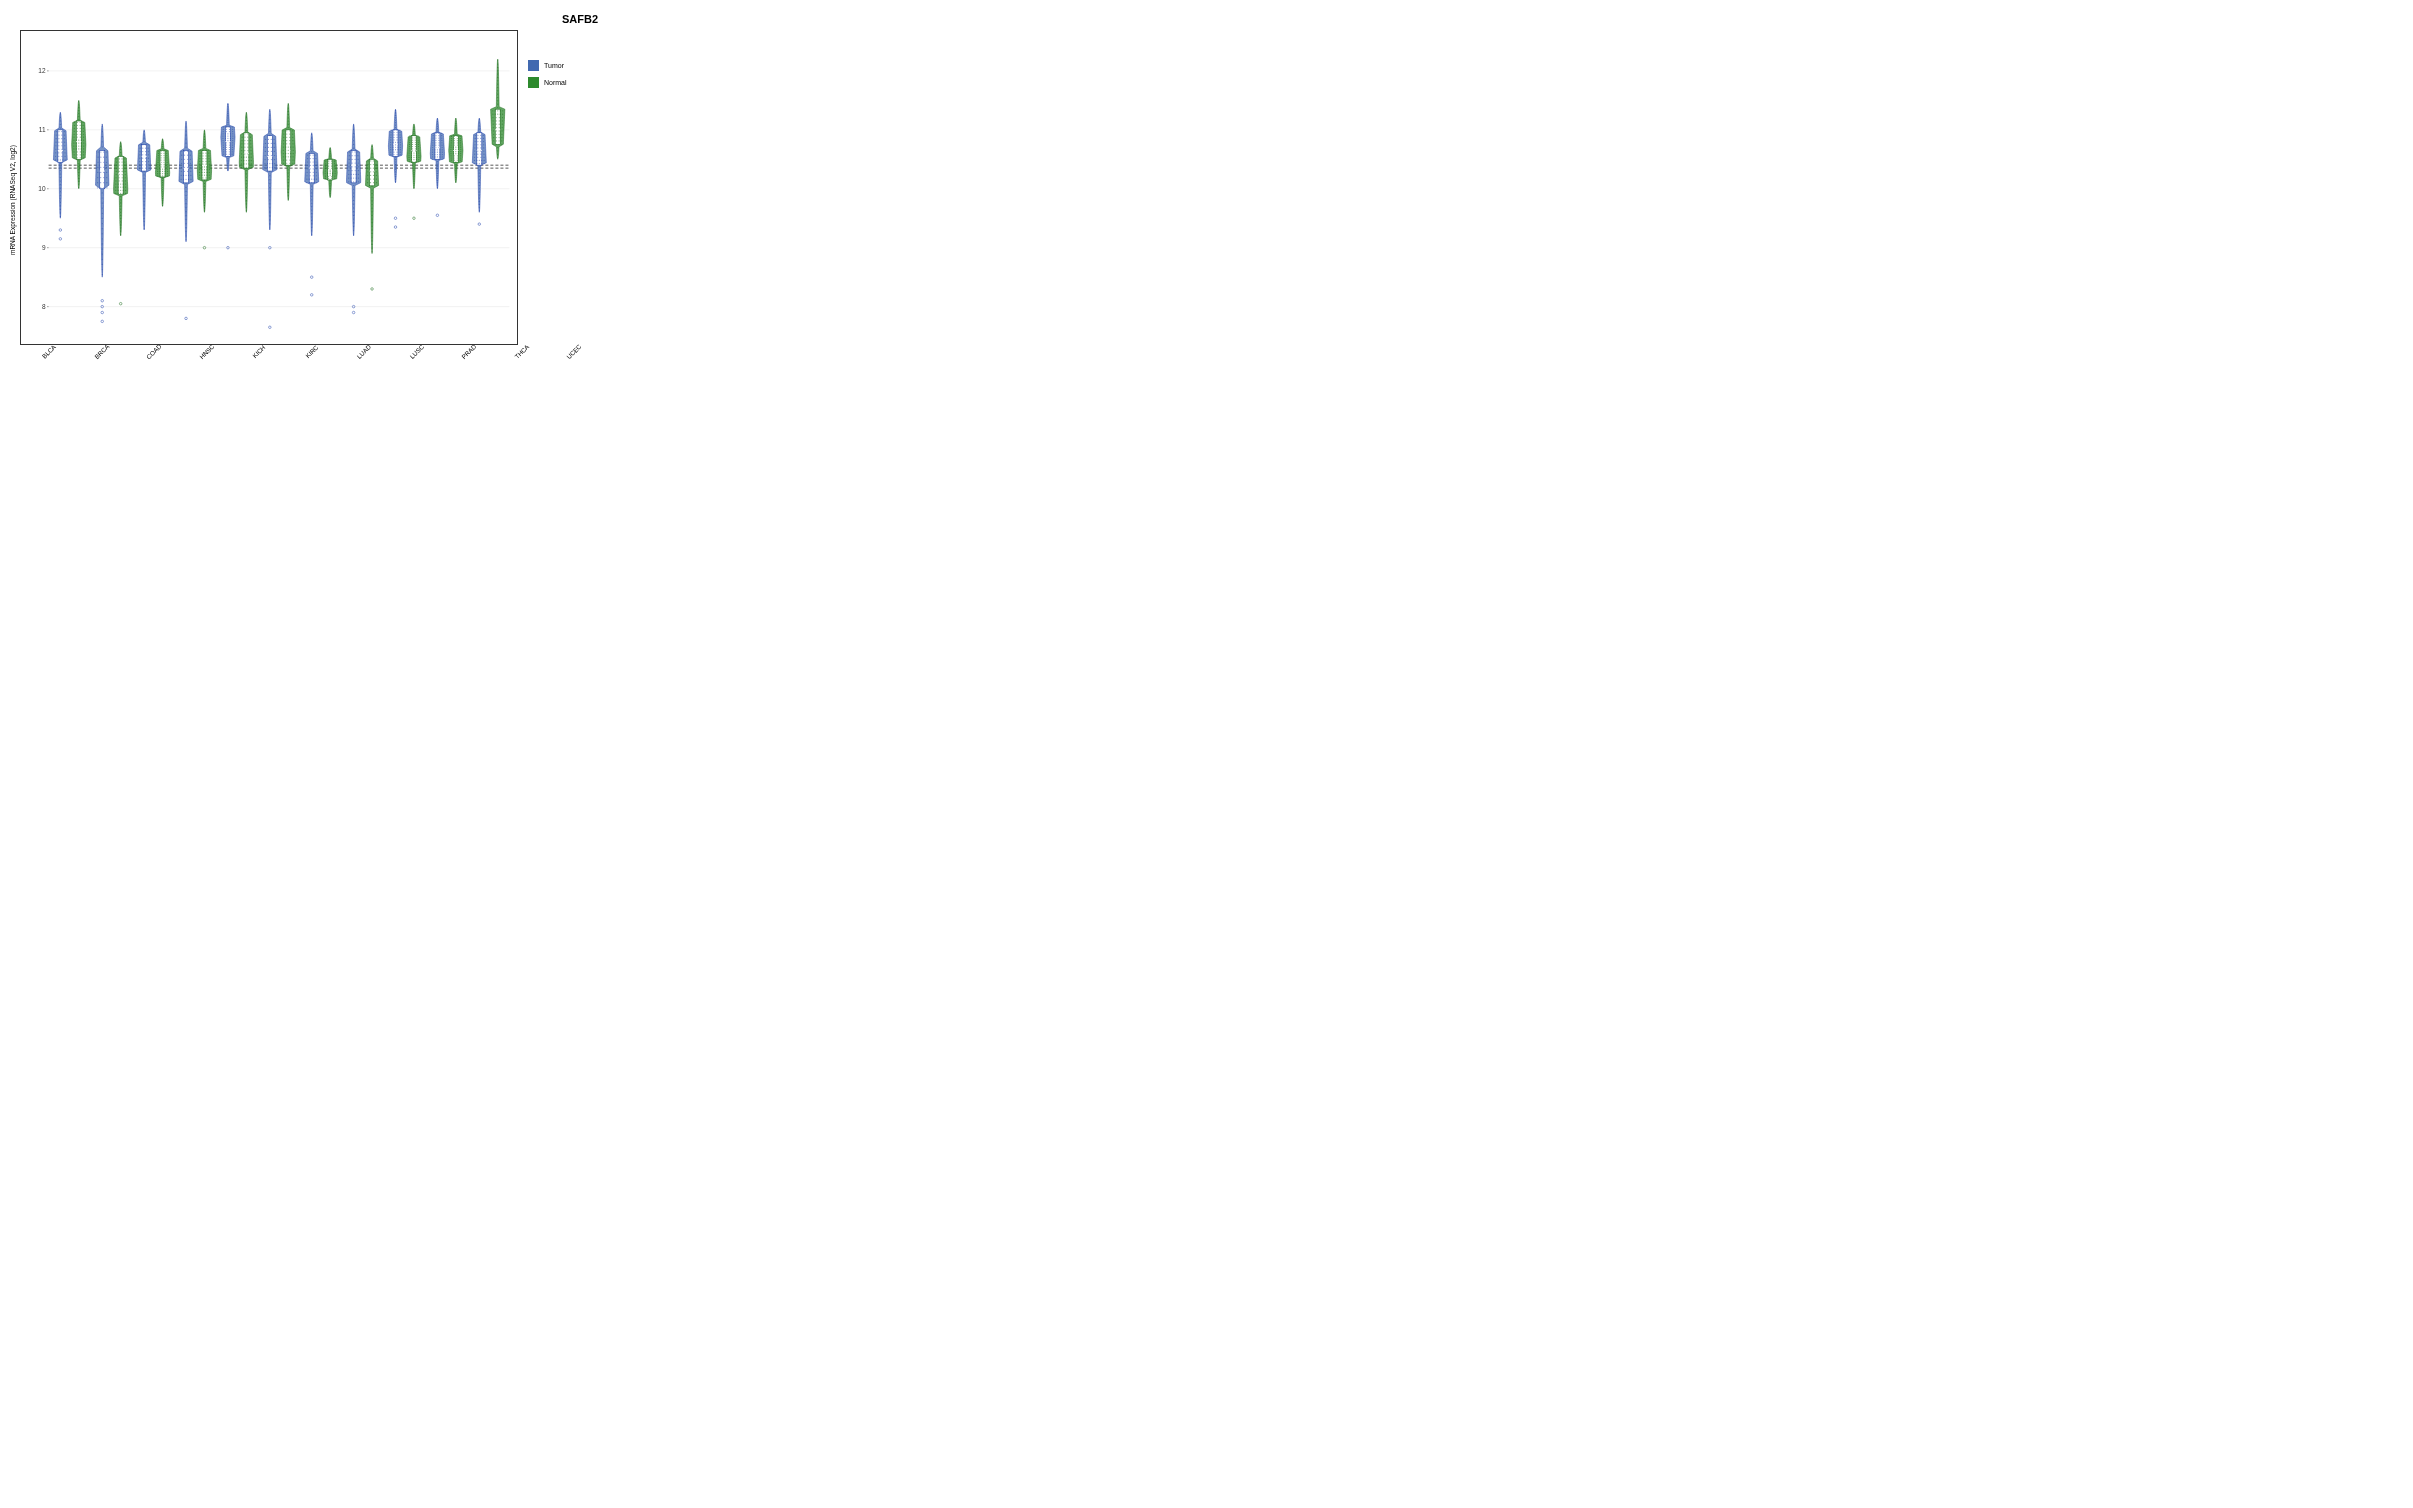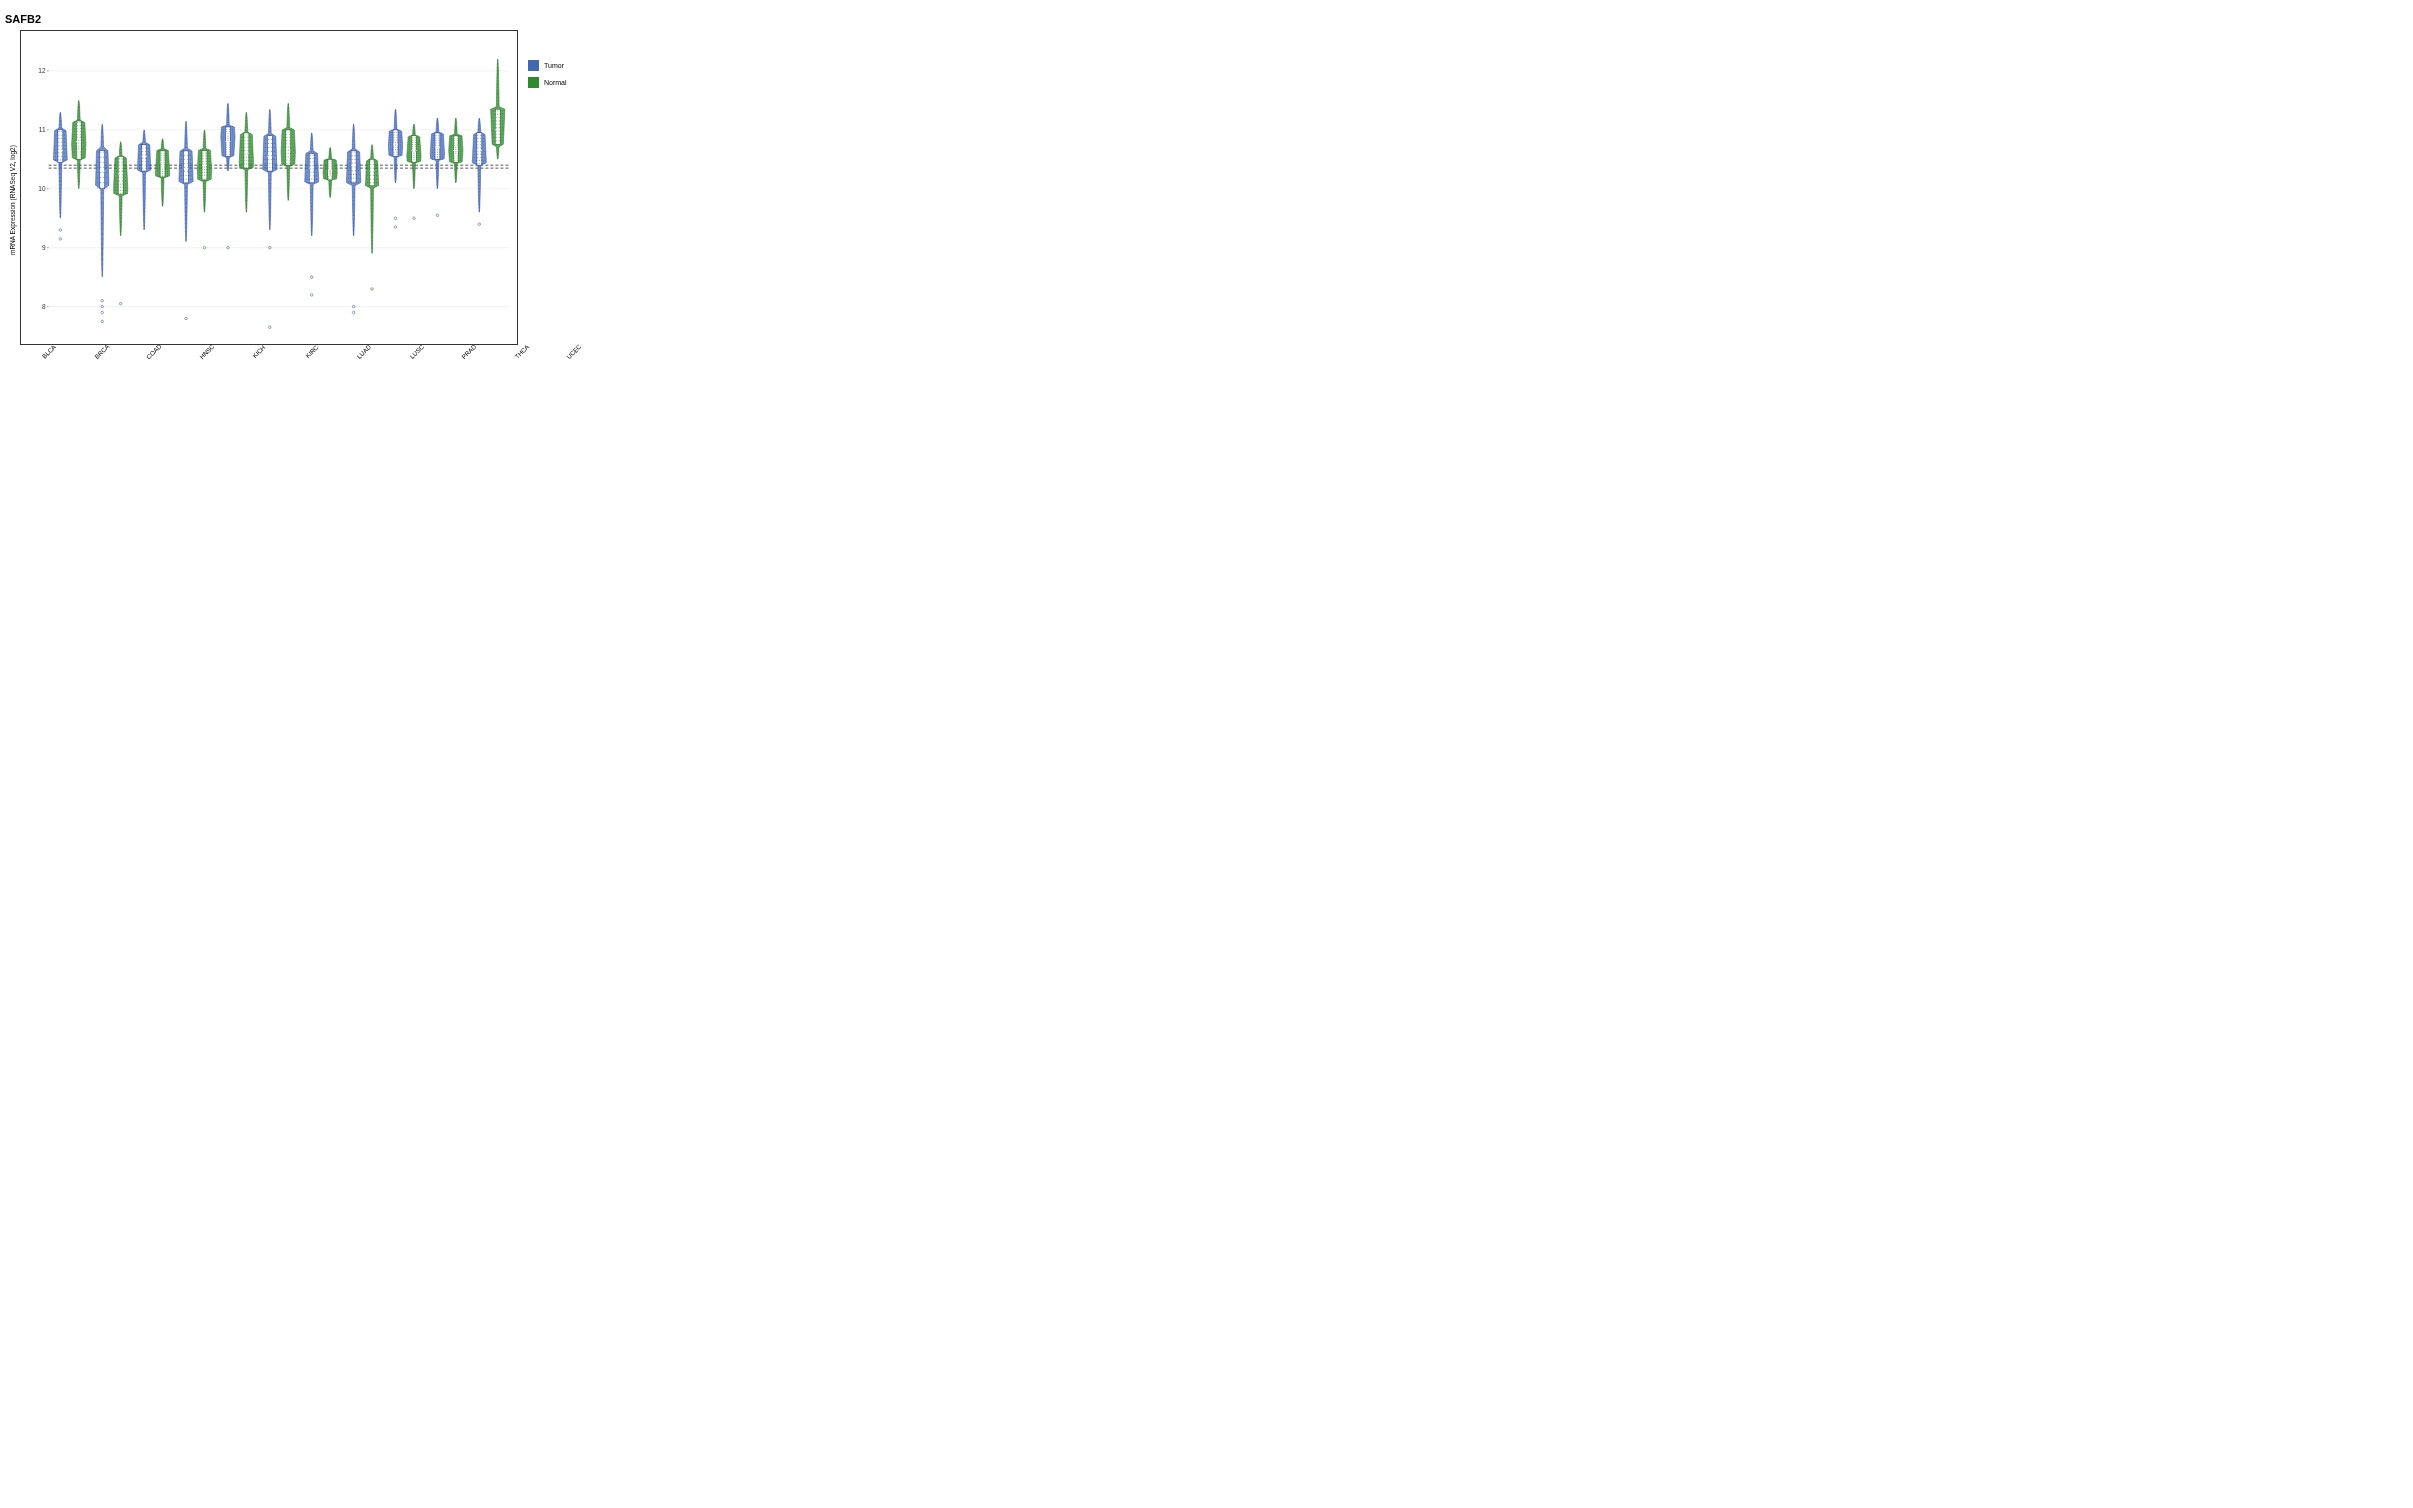--- a/index.html
+++ b/index.html
@@ -11,21 +11,21 @@
       display: flex;
       align-items: center;
       justify-content: center;
     }
     .chart-container {
       width: 593px;
       height: 362px;
       position: relative;
       display: flex;
       flex-direction: column;
-      align-items: flex-start;
+      align-items: flex-end;
     }
     .chart-title {
       font-size: 11px;
       font-weight: bold;
       margin-bottom: 5px;
       margin-top: 5px;
     }
     .chart-body {
       display: flex;
       width: 100%;

